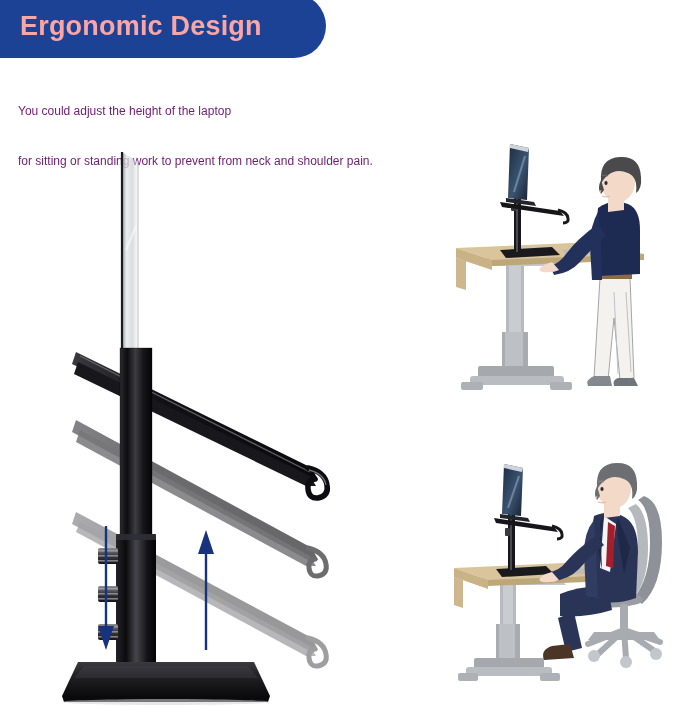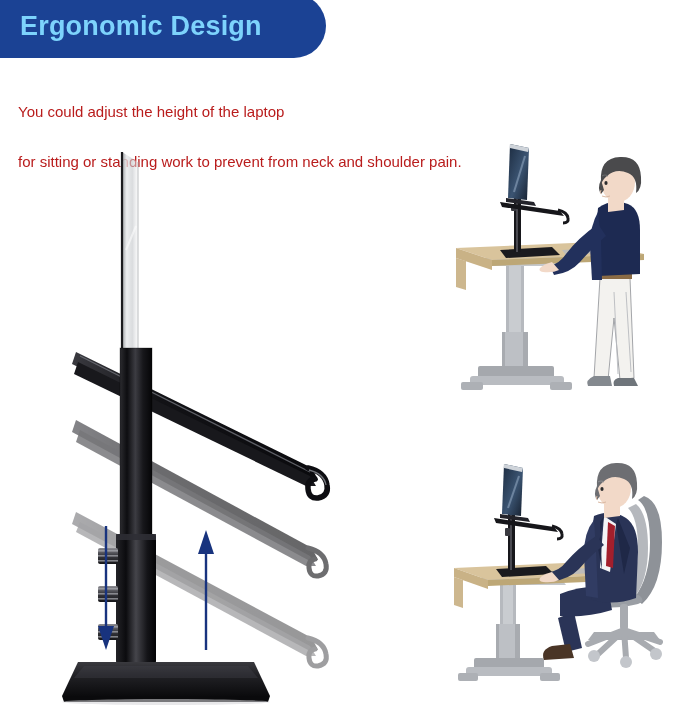--- a/index.html
+++ b/index.html
@@ -24,36 +24,36 @@
     top: -6px;
     width: 340px;
     height: 64px;
     background: #1b4294;
     border-radius: 0 34px 34px 0;
     display: flex;
     align-items: center;
     padding-left: 34px;
   }
   .badge-text {
-    color: #7dd3fc;
+    color: #fca5a5;
     font-size: 27px;
     font-weight: bold;
     letter-spacing: 0.2px;
     white-space: nowrap;
     text-align: right;
   }
 
   
   .subtitle {
     position: absolute;
     left: 18px;
     top: 74px;
     width: 640px;
-    color: #b91c1c;
-    font-size: 15px;
+    color: #701a75;
+    font-size: 12px;
     line-height: 25px;
     white-space: pre-line;
   }
 
   
   .stage {
     position: absolute;
     left: 0;
     top: 130px;
     width: 679px;

